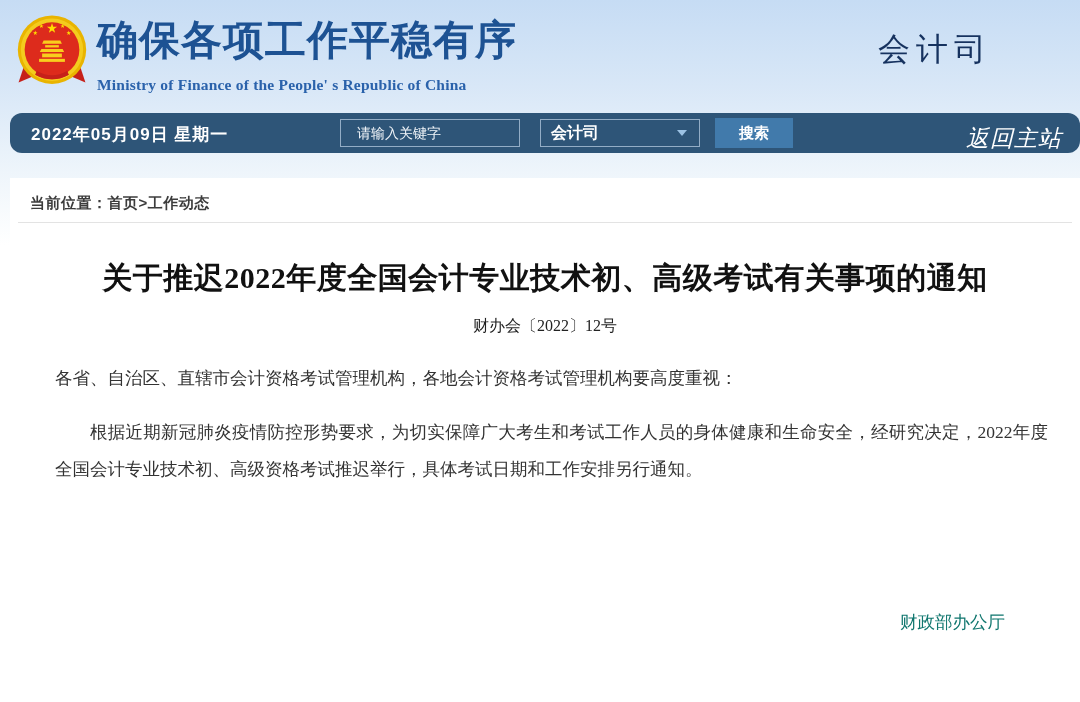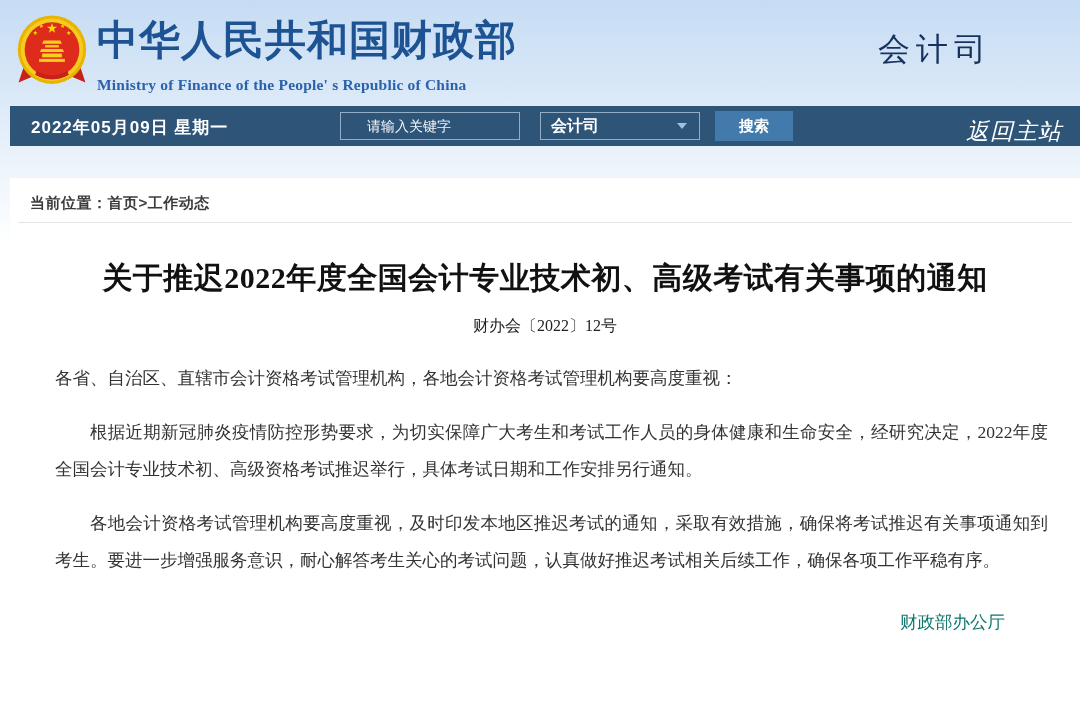--- a/index.html
+++ b/index.html
@@ -14,27 +14,27 @@
   .header { position:absolute; left:0; top:0; width:1080px; height:106px; }
   .emblem { position:absolute; left:14px; top:8px; width:76px; height:88px; }
   .ministry-block { position:absolute; left:97px; top:13px; }
   .ministry-zh { font-size:41px; font-weight:bold; color:#1d5293; letter-spacing:1px;
     font-family:"Liberation Sans","DejaVu Sans",sans-serif; }
   .ministry-en { font-size:15.5px; font-weight:bold; color:#2a62ab; margin-top:8px; letter-spacing:0.2px;font-family:Liberation Serif, serif; }
   .dept-name { position:absolute; left:878px; top:28px; font-size:32px; color:#16325f;
     font-family:"Liberation Serif","DejaVu Serif",serif; letter-spacing:6px; }
 
   
-  .navbar { position:absolute; left:10px; top:106px; width:1070px; height:40px;
-    background:#2e5578; }
+  .navbar { position:absolute; left:10px; top:113px; width:1070px; height:40px;
+    background:#2e5578;border-radius:12px; }
   .nav-date { position:absolute; left:21px; top:10px; color:#ffffff; font-size:17px;
     font-weight:bold; letter-spacing:1px; }
   .search-input { position:absolute; left:330px; top:6px; width:180px; height:28px;
     background:transparent; border:1px solid #93adc6; color:#ffffff; font-size:14px;
-    padding:0 26px; outline:none; font-family:"Liberation Sans","DejaVu Sans",sans-serif; }
+    padding:0 16px; outline:none; font-family:"Liberation Sans","DejaVu Sans",sans-serif; }
   .search-input::placeholder { color:#f2f6fa; opacity:1; }
   .search-select { position:absolute; left:530px; top:6px; width:160px; height:28px;
     border:1px solid #93adc6; color:#ffffff; font-size:16px; font-weight:bold;
     display:flex; align-items:center; justify-content:space-between; padding:0 12px 0 10px;
     cursor:pointer; }
   .caret { width:0; height:0; border-left:5px solid transparent; border-right:5px solid transparent;
     border-top:6px solid #9cc2e4; }
   .search-btn { position:absolute; left:705px; top:5px; width:78px; height:30px;
     background:#417aab; color:#ffffff; font-size:15px; font-weight:bold; border:none;
     cursor:pointer; font-family:"Liberation Sans","DejaVu Sans",sans-serif; }
@@ -86,21 +86,21 @@
     <use href="#st" transform="translate(72,25) scale(0.45)" fill="#ffde00"></use>
     <path d="M39 35 h22 l2 4 h-26 Z" fill="#f9ce1d"></path>
     <path d="M41 41 h18 v3 h-18 Z" fill="#f9ce1d"></path>
     <path d="M36 46 h28 l2 4 h-32 Z" fill="#f9ce1d"></path>
     <path d="M37 52 h26 v5 h-26 Z" fill="#f9ce1d"></path>
     <path d="M33 59 h34 v4 h-34 Z" fill="#f9ce1d"></path>
     <path d="M28 80 Q50 92 72 80 L68 71 Q50 81 32 71 Z" fill="#dd2b1c"></path>
     <path d="M28 80 Q50 92 72 80 L70 75 Q50 86 30 75 Z" fill="#c6211a"></path>
   </svg>
   <div class="ministry-block">
-    <div class="ministry-zh">中华人民共和国财政部</div>
+    <div class="ministry-zh">确保各项工作平稳有序</div>
     <div class="ministry-en">Ministry of Finance of the People' s Republic of China</div>
   </div>
   <div class="dept-name">会计司</div>
 </div>
 
 <div class="navbar">
   <div class="nav-date">2022年05月09日  星期一</div>
   <input class="search-input" type="text" placeholder="请输入关键字" style="">
   <div class="search-select">
     <span>会计司</span>
@@ -115,18 +115,17 @@
     <span>当前位置：</span><a href="#">首页&gt;工作动态</a>
   </div>
   <div class="rule"></div>
 
   <div class="doc-title">关于推迟2022年度全国会计专业技术初、高级考试有关事项的通知</div>
   <div class="doc-number">财办会〔2022〕12号</div>
 
   <div class="doc-body">
     <p>各省、自治区、直辖市会计资格考试管理机构，各地会计资格考试管理机构要高度重视：</p>
     <p class="indent">根据近期新冠肺炎疫情防控形势要求，为切实保障广大考生和考试工作人员的身体健康和生命安全，经研究决定，2022年度全国会计专业技术初、高级资格考试推迟举行，具体考试日期和工作安排另行通知。</p>
-    <p class="indent">各地会计资格考试管理机构要高度重视，及时印发本地区推迟考试的通知，采取有效措施，确保将考试推迟有关事项通知到考生。要进一步增强服务意识，耐心解答考生关心的考试问题，认真做好推迟考试相关后续工作，确保各项工作平稳有序。</p>
   </div>
 
   <div class="doc-signer">财政部办公厅</div>
   <div class="doc-date">2022年4月21日</div>
 </div>
 
 </body></html>

